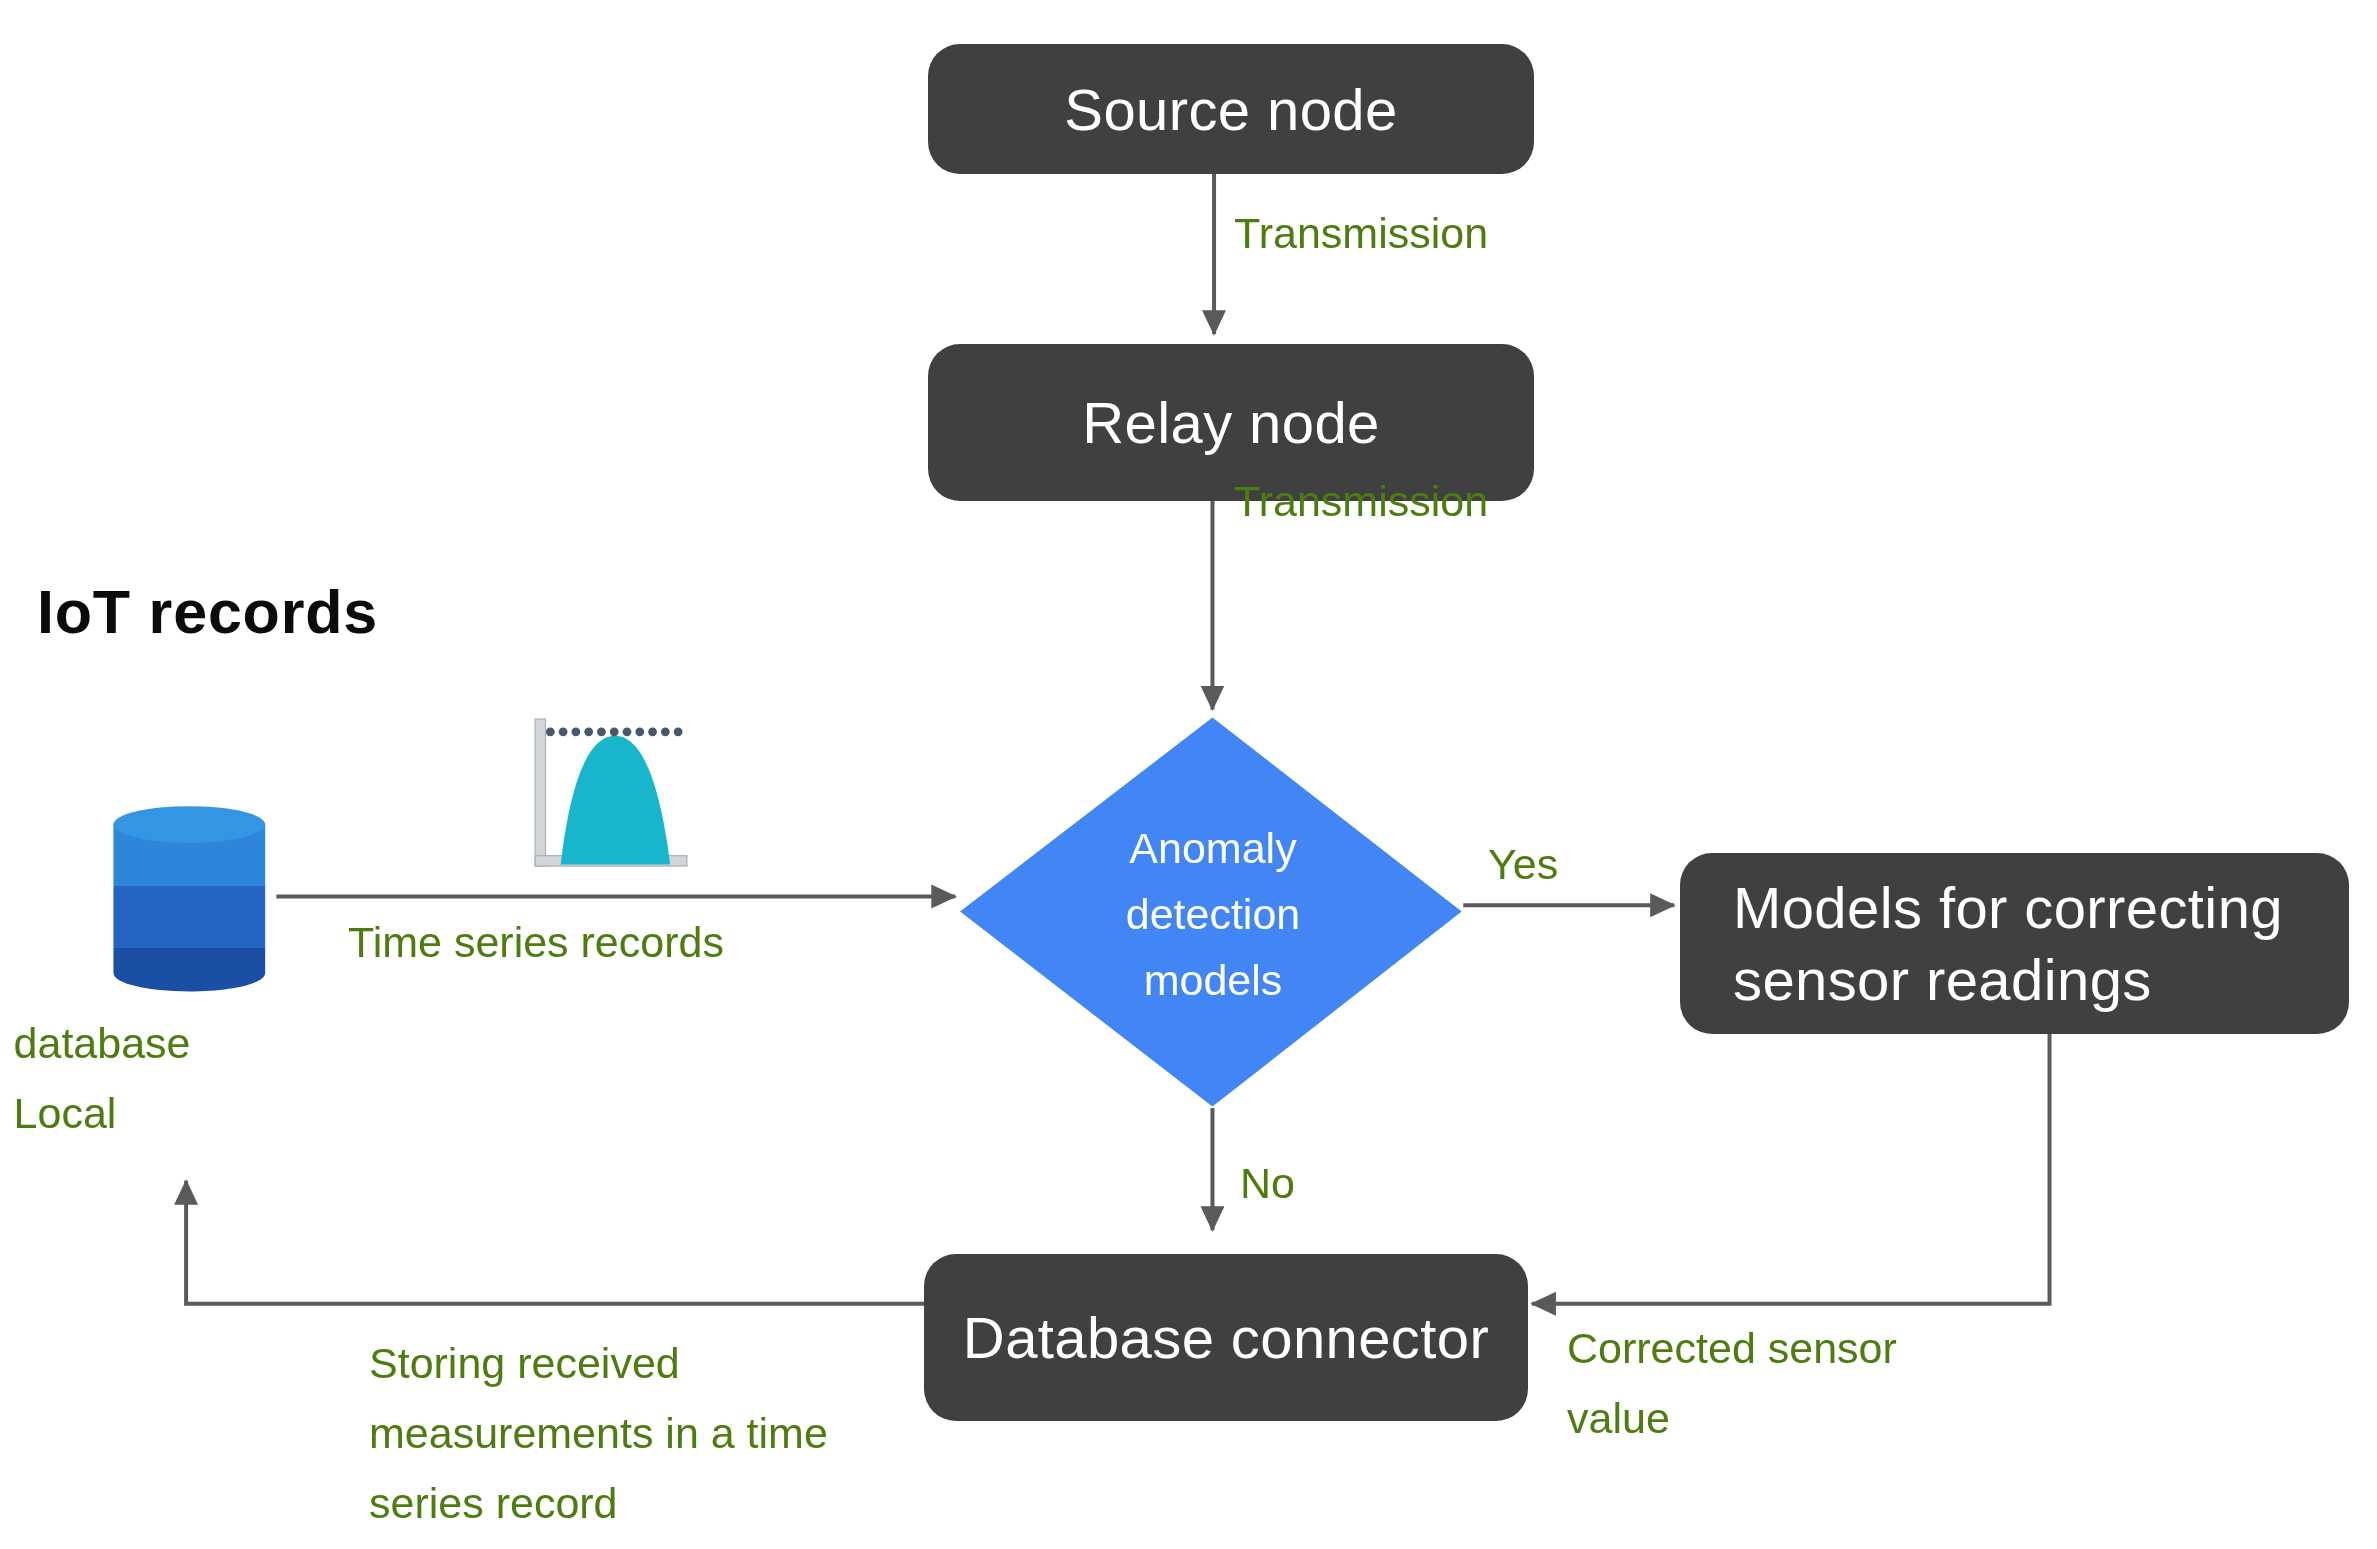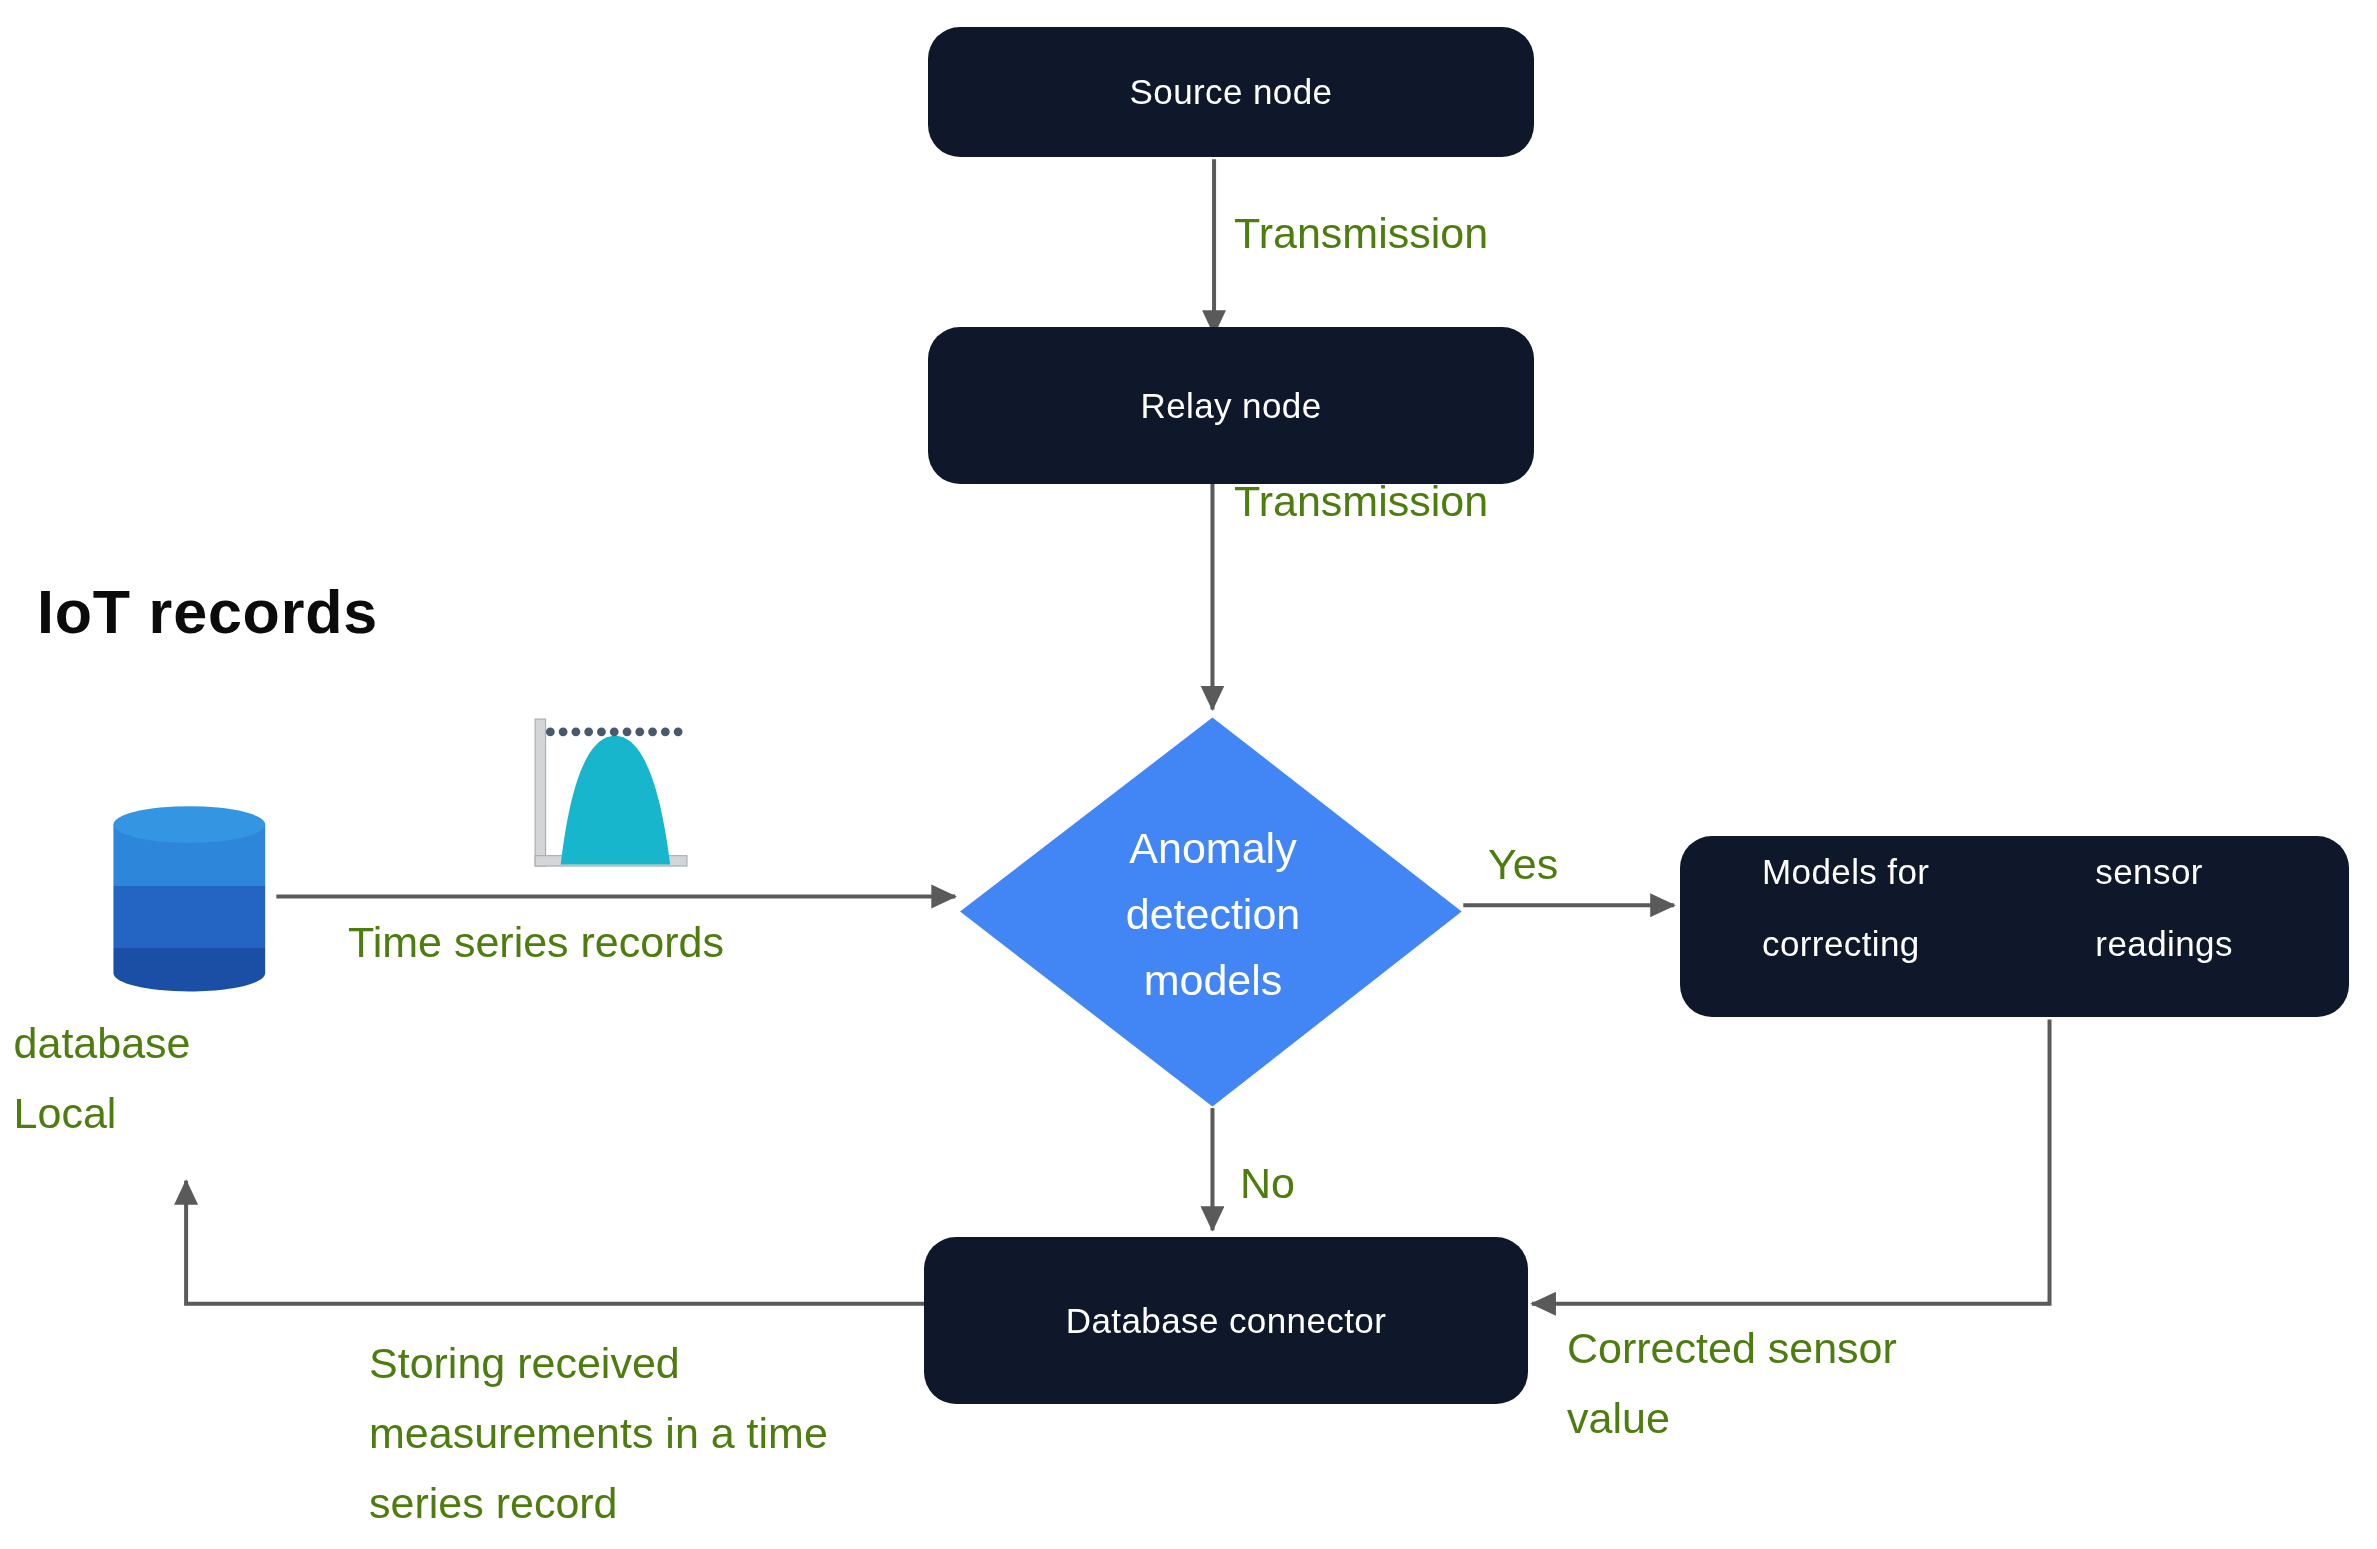--- a/index.html
+++ b/index.html
@@ -12,34 +12,35 @@
     font-family: "Liberation Sans", sans-serif;
     overflow: hidden;
   }
   svg.layer {
     position: absolute;
     left: 0; top: 0;
     width: 2377px; height: 1550px;
   }
   .node {
     position: absolute;
-    background: #0f172a;
+    background: #404040;
     border-radius: 32px;
     color: #ffffff;
     display: flex;
     align-items: center;
     justify-content: center;
-    font-size: 35px;
+    font-size: 58px;
     letter-spacing: 0.4px;
+    margin-top: 17px;
   }
   .node.left-align {
-    flex-direction: row;
+    flex-direction: column;
     align-items: flex-start;
     justify-content: center;
-    padding-left: 82px;
+    padding-left: 53px;
     line-height: 72px;
   }
   .diamond-label {
     position: absolute;
     left: 1053px; top: 815px;
     width: 320px;
     color: #ffffff;
     font-size: 43px;
     line-height: 66px;
     text-align: center;

